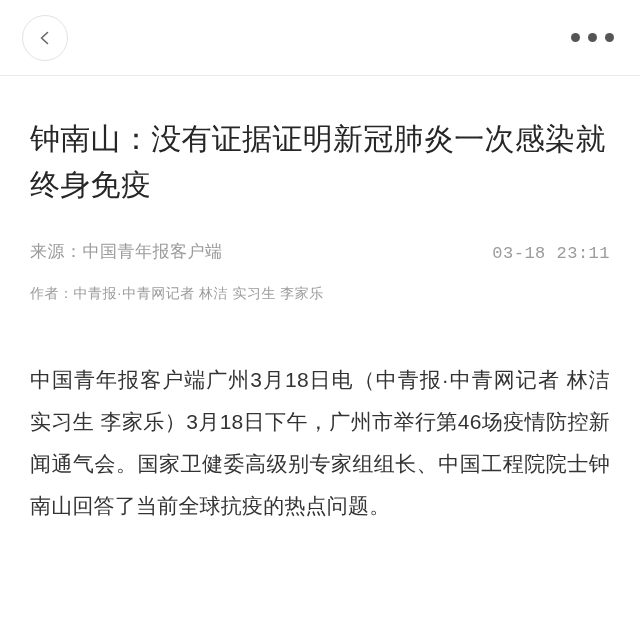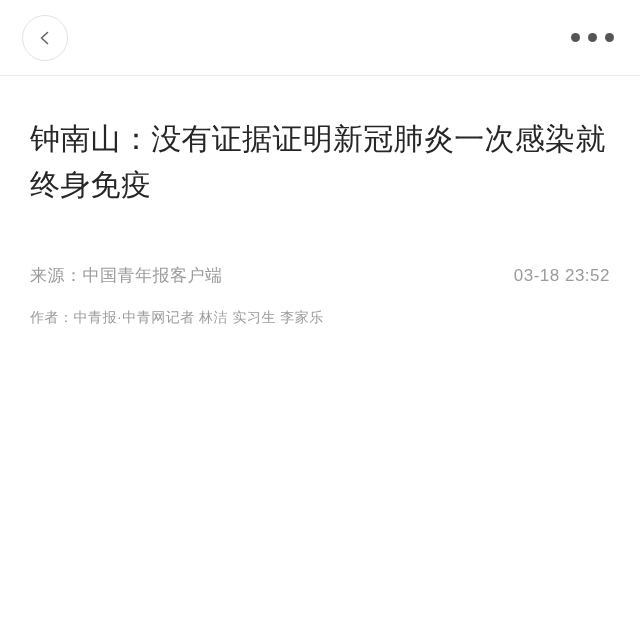--- a/index.html
+++ b/index.html
@@ -74,23 +74,24 @@
     margin: 40px 0 0 0;
     font-size: 30px;
     line-height: 46px;
     color: #262626;
     font-weight: 400;
     letter-spacing: 0.3px;
   }
 
   .meta-row {
     display: flex;
-    align-items: center;
+    align-items: flex-end;
     justify-content: space-between;
-    margin-top: 56px;
+    margin-top: 32px;
+    font-family: Liberation Mono, monospace;
   }
   .source {
     font-size: 17px;
     color: #9b9b9b;
     letter-spacing: 0.5px;
   }
   .timestamp {
     font-size: 17px;
     color: #9b9b9b;
     letter-spacing: 0.5px;
@@ -131,20 +132,21 @@
       <span class="dot"></span>
       <span class="dot"></span>
     </div>
   </div>
 
   <div class="article">
     <h1 class="headline">钟南山：没有证据证明新冠肺炎一次感染就终身免疫</h1>
 
     <div class="meta-row">
       <span class="source">来源：中国青年报客户端</span>
-      <span class="timestamp">03-18 23:52</span>
+      <span class="timestamp">03-18 23:11</span>
     </div>
 
     <div class="author">作者：中青报·中青网记者 林洁 实习生 李家乐</div>
 
+    <p class="body-text">中国青年报客户端广州3月18日电（中青报·中青网记者 林洁 实习生 李家乐）3月18日下午，广州市举行第46场疫情防控新闻通气会。国家卫健委高级别专家组组长、中国工程院院士钟南山回答了当前全球抗疫的热点问题。</p>
   </div>
 
 </div>
 
 </body></html>

